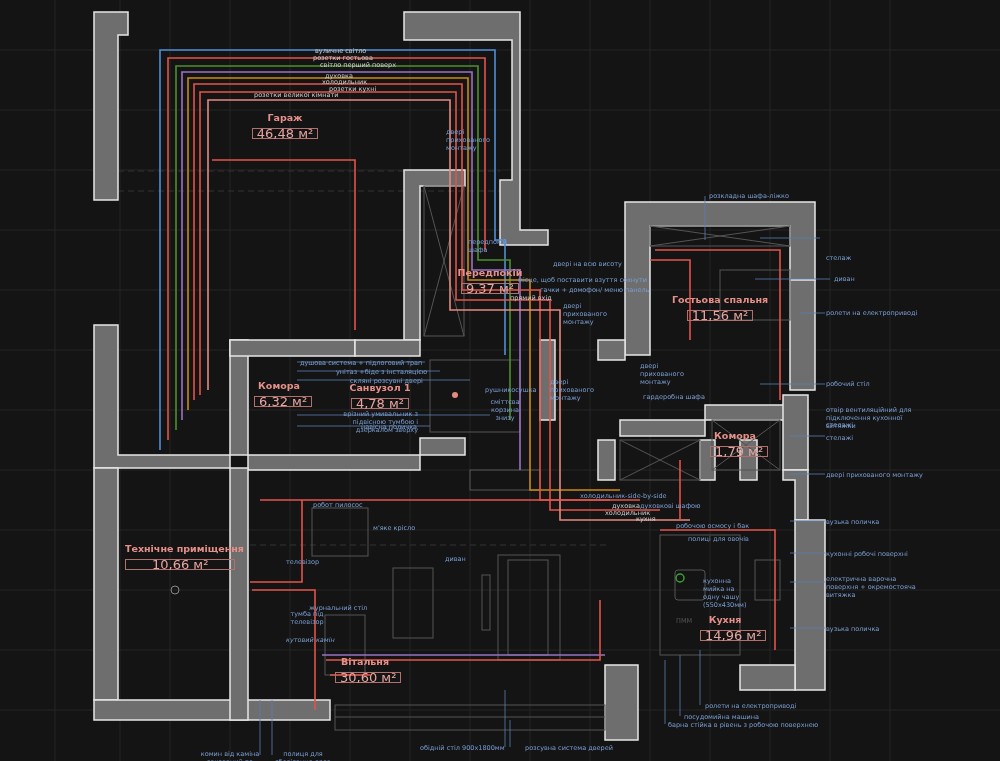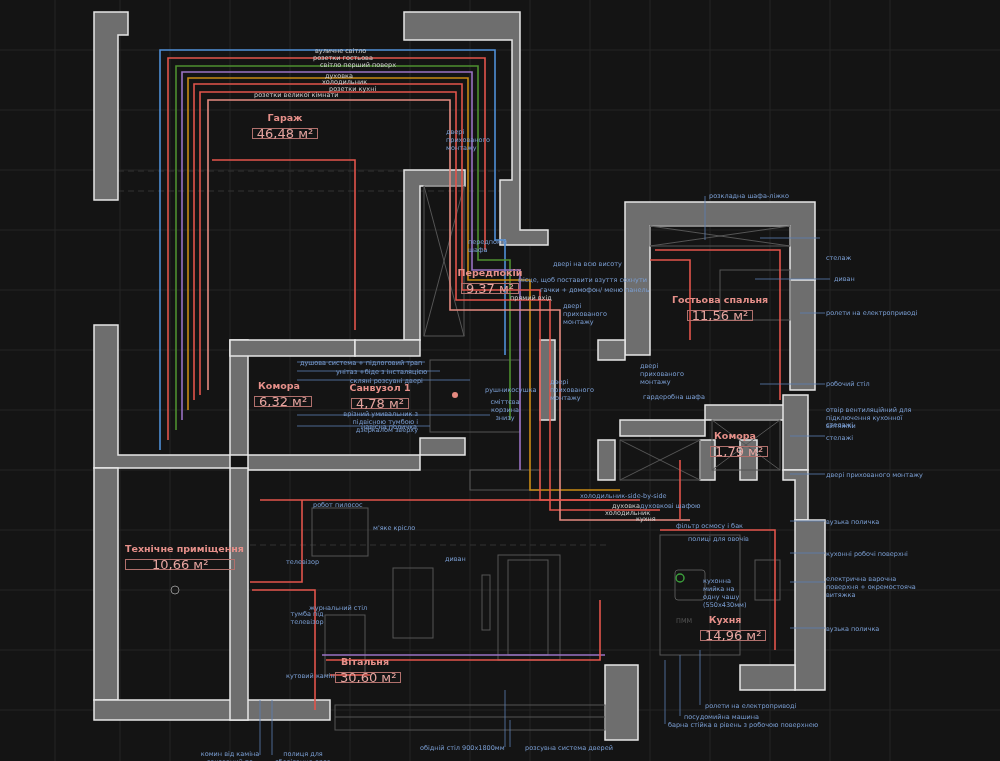--- a/index.html
+++ b/index.html
@@ -234,35 +234,35 @@
 <div class="lbl" style="left:826px;top:406px;width:90px;white-space:normal;">отвір вентиляційний для підключення кухонної витяжки</div>
 <div class="lbl" style="left:826px;top:421px;">стелажі</div>
 <div class="lbl" style="left:826px;top:434px;">стелажі</div>
 <div class="lbl" style="left:826px;top:471px;">двері прихованого монтажу</div>
 
 <div class="lbl" style="left:580px;top:492px;">холодильник-side-by-side</div>
 <div class="lbl-w" style="left:612px;top:502px;">духовка</div>
 <div class="lbl" style="left:640px;top:502px;text-align:center;">духовкові шафою</div>
 <div class="lbl-w" style="left:605px;top:509px;">холодильник</div>
 <div class="lbl-w" style="left:636px;top:515px;">кухня</div>
-<div class="lbl" style="left:676px;top:522px;">фільтр осмосу і бак</div>
+<div class="lbl" style="left:676px;top:522px;">робочою осмосу і бак</div>
 <div class="lbl" style="left:688px;top:535px;">полиці для овочів</div>
 <div class="lbl" style="left:826px;top:518px;">вузька поличка</div>
 <div class="lbl" style="left:826px;top:550px;">кухонні робочі поверхні</div>
 <div class="lbl" style="left:826px;top:575px;width:100px;white-space:normal;">електрична варочна поверхня + окремостояча витяжка</div>
 <div class="lbl" style="left:703px;top:577px;width:50px;white-space:normal;">кухонна мийка на одну чашу (550х430мм)</div>
 <div class="lbl" style="left:826px;top:625px;">вузька поличка</div>
 <div class="lbl" style="left:676px;top:617px;color:#555;">ПММ</div>
 
 <div class="lbl" style="left:313px;top:501px;">робот пилосос</div>
 <div class="lbl" style="left:373px;top:524px;">м'яке крісло</div>
 <div class="lbl" style="left:445px;top:555px;">диван</div>
 <div class="lbl" style="left:286px;top:558px;">телевізор</div>
 <div class="lbl" style="left:309px;top:604px;">журнальний стіл</div>
 <div class="lbl" style="left:287px;top:610px;width:40px;white-space:normal;text-align:center;">тумба під телевізор</div>
-<div class="lbl" style="left:286px;top:672px;">кутовий камін</div>
+<div class="lbl" style="left:286px;top:636px;font-style:italic;">кутовий камін</div>
 <div class="lbl" style="left:200px;top:750px;width:60px;white-space:normal;text-align:center;">комин від каміна захований по стелі</div>
 <div class="lbl" style="left:273px;top:750px;width:60px;white-space:normal;text-align:center;">полиця для зберігання дров знизу</div>
 <div class="lbl" style="left:420px;top:744px;">обідній стіл 900х1800мм</div>
 <div class="lbl" style="left:525px;top:744px;">розсувна система дверей</div>
 <div class="lbl" style="left:705px;top:702px;">ролети на електроприводі</div>
 <div class="lbl" style="left:684px;top:713px;">посудомийна машина</div>
 <div class="lbl" style="left:668px;top:721px;">барна стійка в рівень з робочою поверхнею</div>
 
 </body></html>

